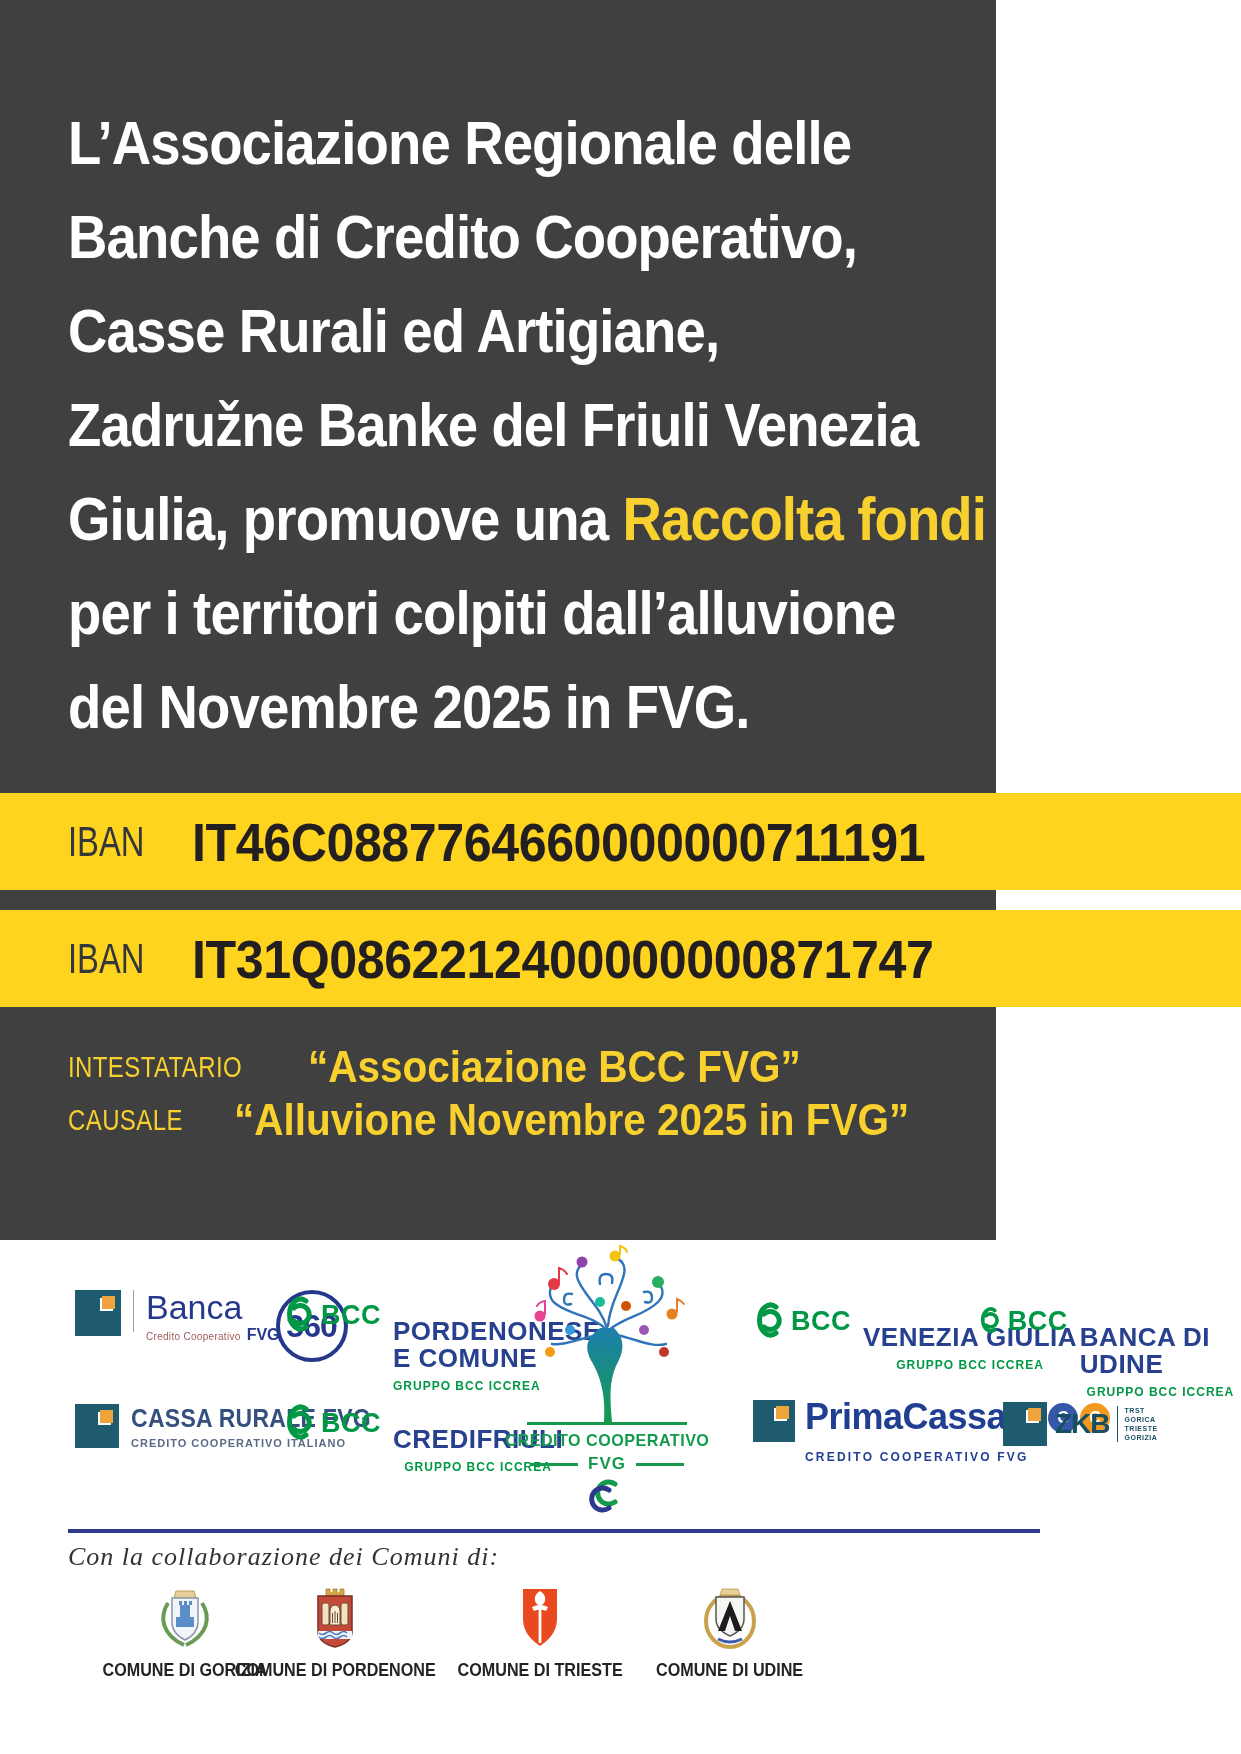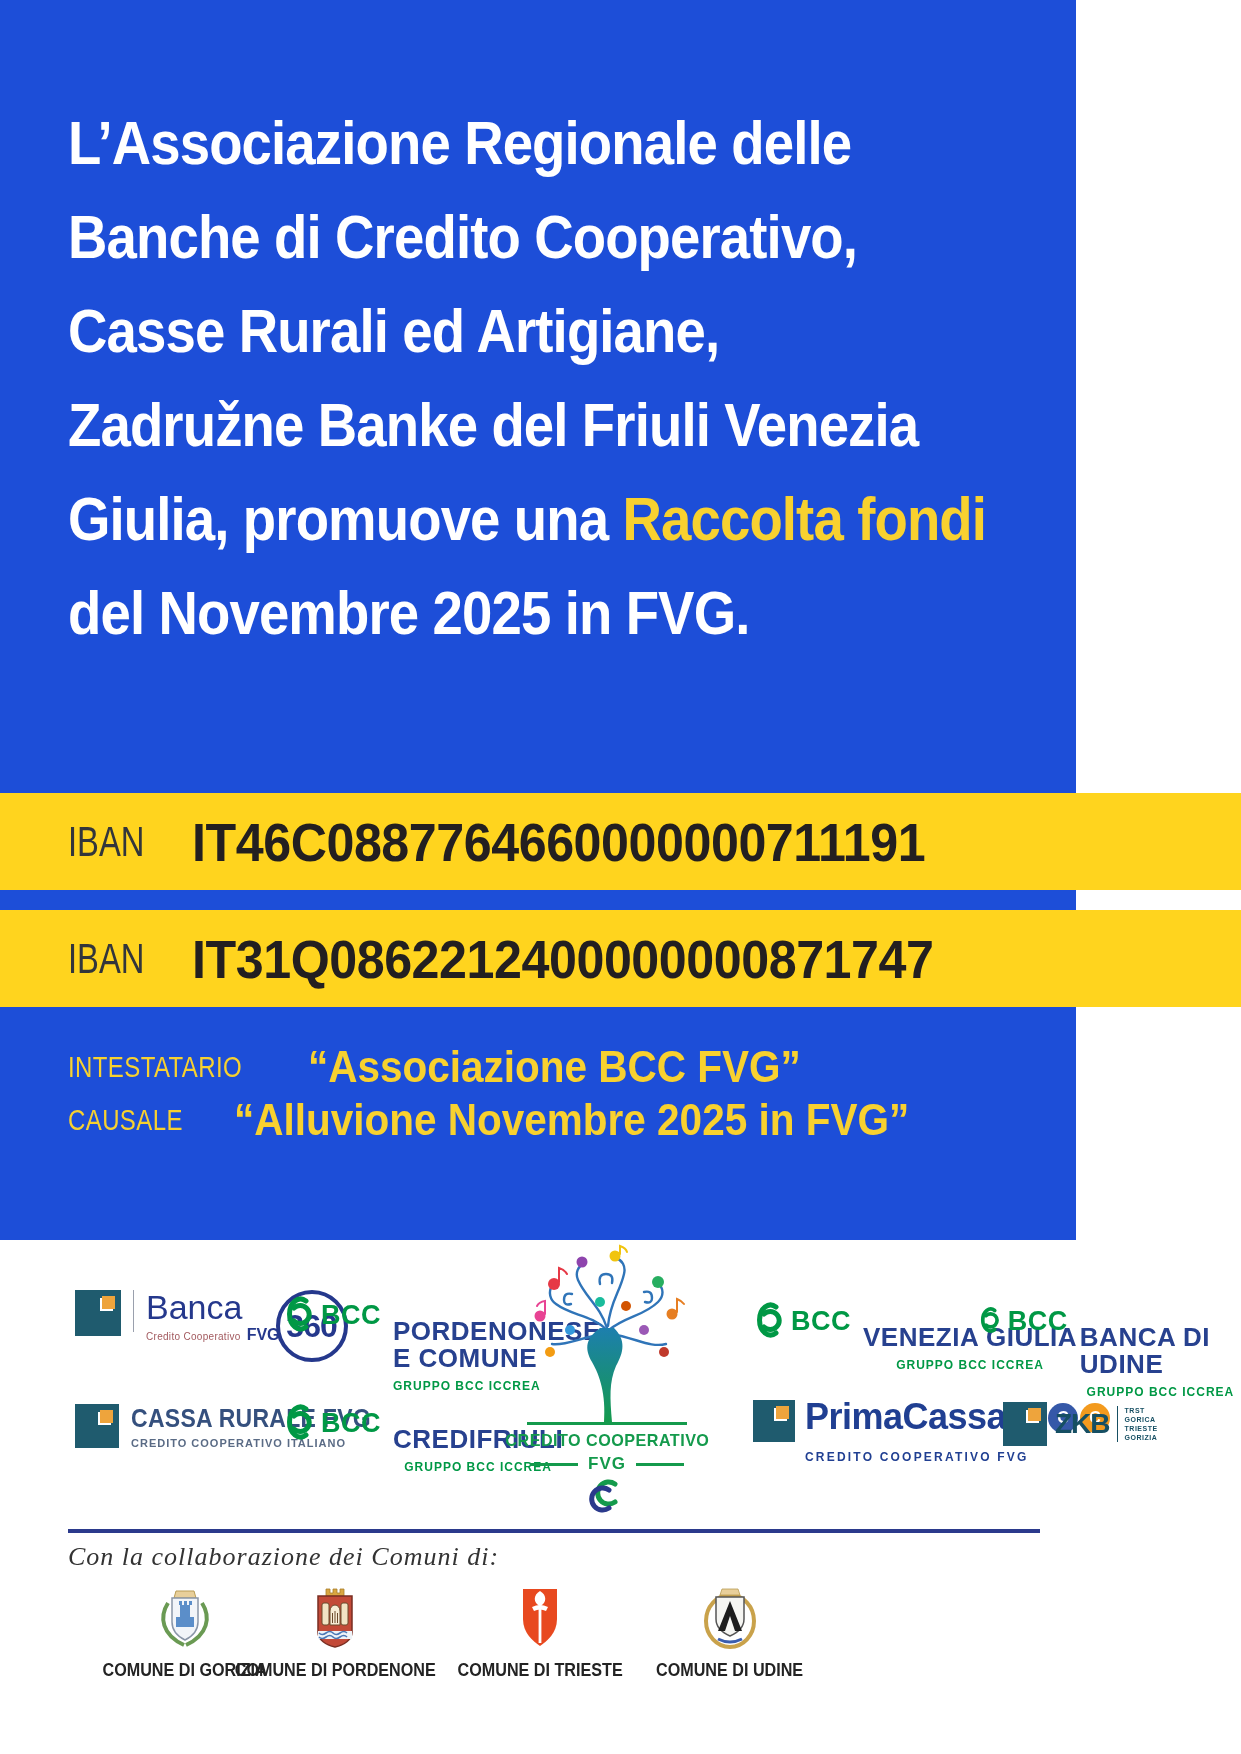--- a/index.html
+++ b/index.html
@@ -1,20 +1,20 @@
 <!DOCTYPE html>
 <html><head>
 <meta charset="utf-8">
 <style>
   html,body { margin:0; padding:0; background:#ffffff; }
   .poster { position:relative; width:1241px; height:1754px; overflow:hidden; background:#ffffff;
             font-family:"Liberation Sans","DejaVu Sans",sans-serif; }
 
   
-  .blue-panel { position:absolute; top:0; left:0; width:1076px; height:1240px; background:#1d4ed8; }
+  .blue-panel { position:absolute; top:0; left:0; width:996px; height:1240px; background:#404040; }
 
   .headline { position:absolute; left:68px; top:96px; }
   .headline-line { height:94px; line-height:94px; font-size:62px; font-weight:bold;
                    letter-spacing:-1px; color:#ffffff; white-space:nowrap; }
   .headline-line .inner { display:inline-block; transform:scaleX(0.88); transform-origin:0 50%; }
   .hl { color:#f8d12f; }
 
   .iban-bar { position:absolute; left:0; width:1241px; height:97px; background:#ffd41e;
               display:flex; align-items:center; }
   .iban-bar.bar1 { top:793px; }
@@ -109,20 +109,21 @@
 <div class="poster">
 
   <div class="blue-panel">
 
     <div class="headline">
       <div class="headline-line"><span class="inner">L’Associazione Regionale delle</span></div>
       <div class="headline-line"><span class="inner">Banche di Credito Cooperativo,</span></div>
       <div class="headline-line"><span class="inner">Casse Rurali ed Artigiane,</span></div>
       <div class="headline-line"><span class="inner">Zadružne Banke del Friuli Venezia</span></div>
       <div class="headline-line"><span class="inner"><span>Giulia, promuove una </span><span class="hl">Raccolta fondi</span></span></div>
+      <div class="headline-line"><span class="inner">per i territori colpiti dall’alluvione</span></div>
       <div class="headline-line"><span class="inner">del Novembre 2025 in FVG.</span></div>
     </div>
 
     <div class="iban-bar bar1">
       <span class="iban-label">IBAN</span>
       <span class="iban-value">IT46C0887764660000000711191</span>
     </div>
 
     <div class="iban-bar bar2">
       <span class="iban-label">IBAN</span>

